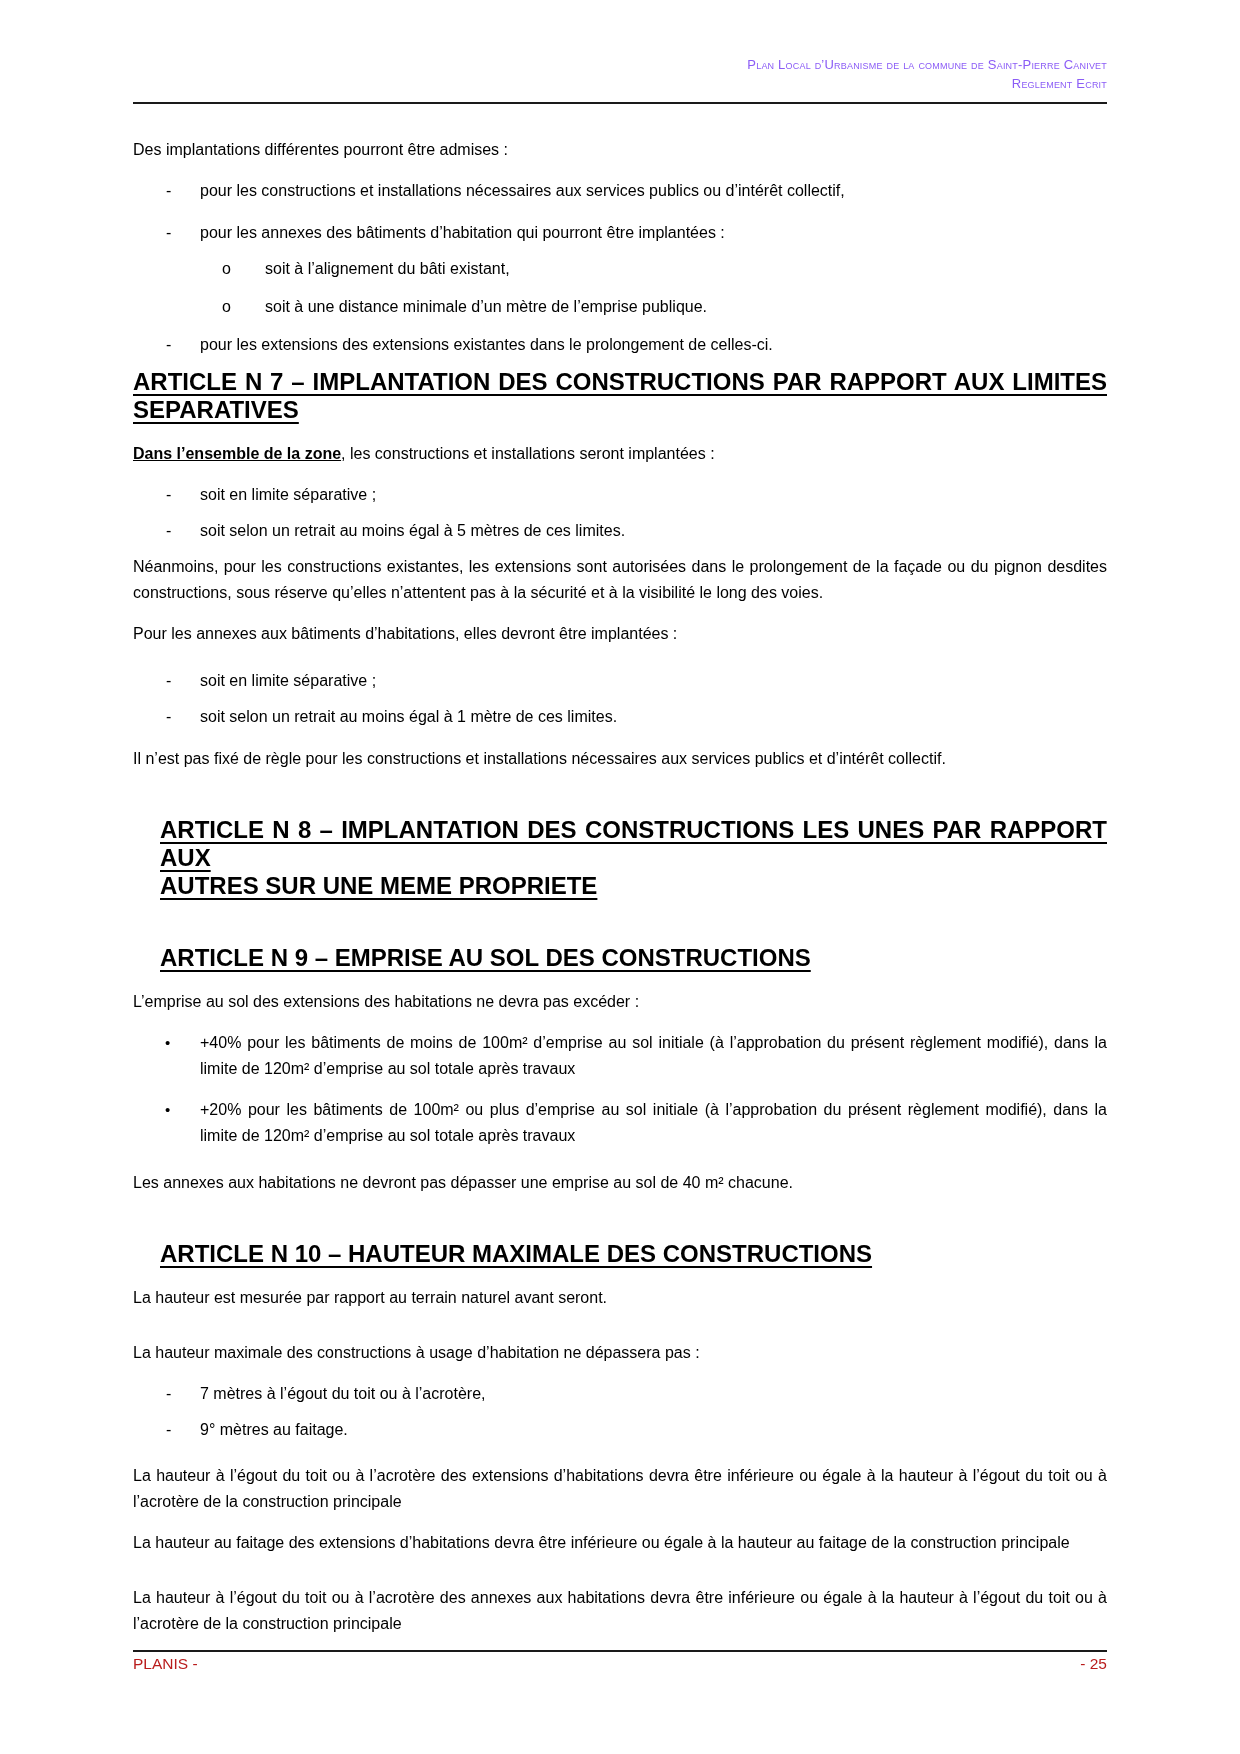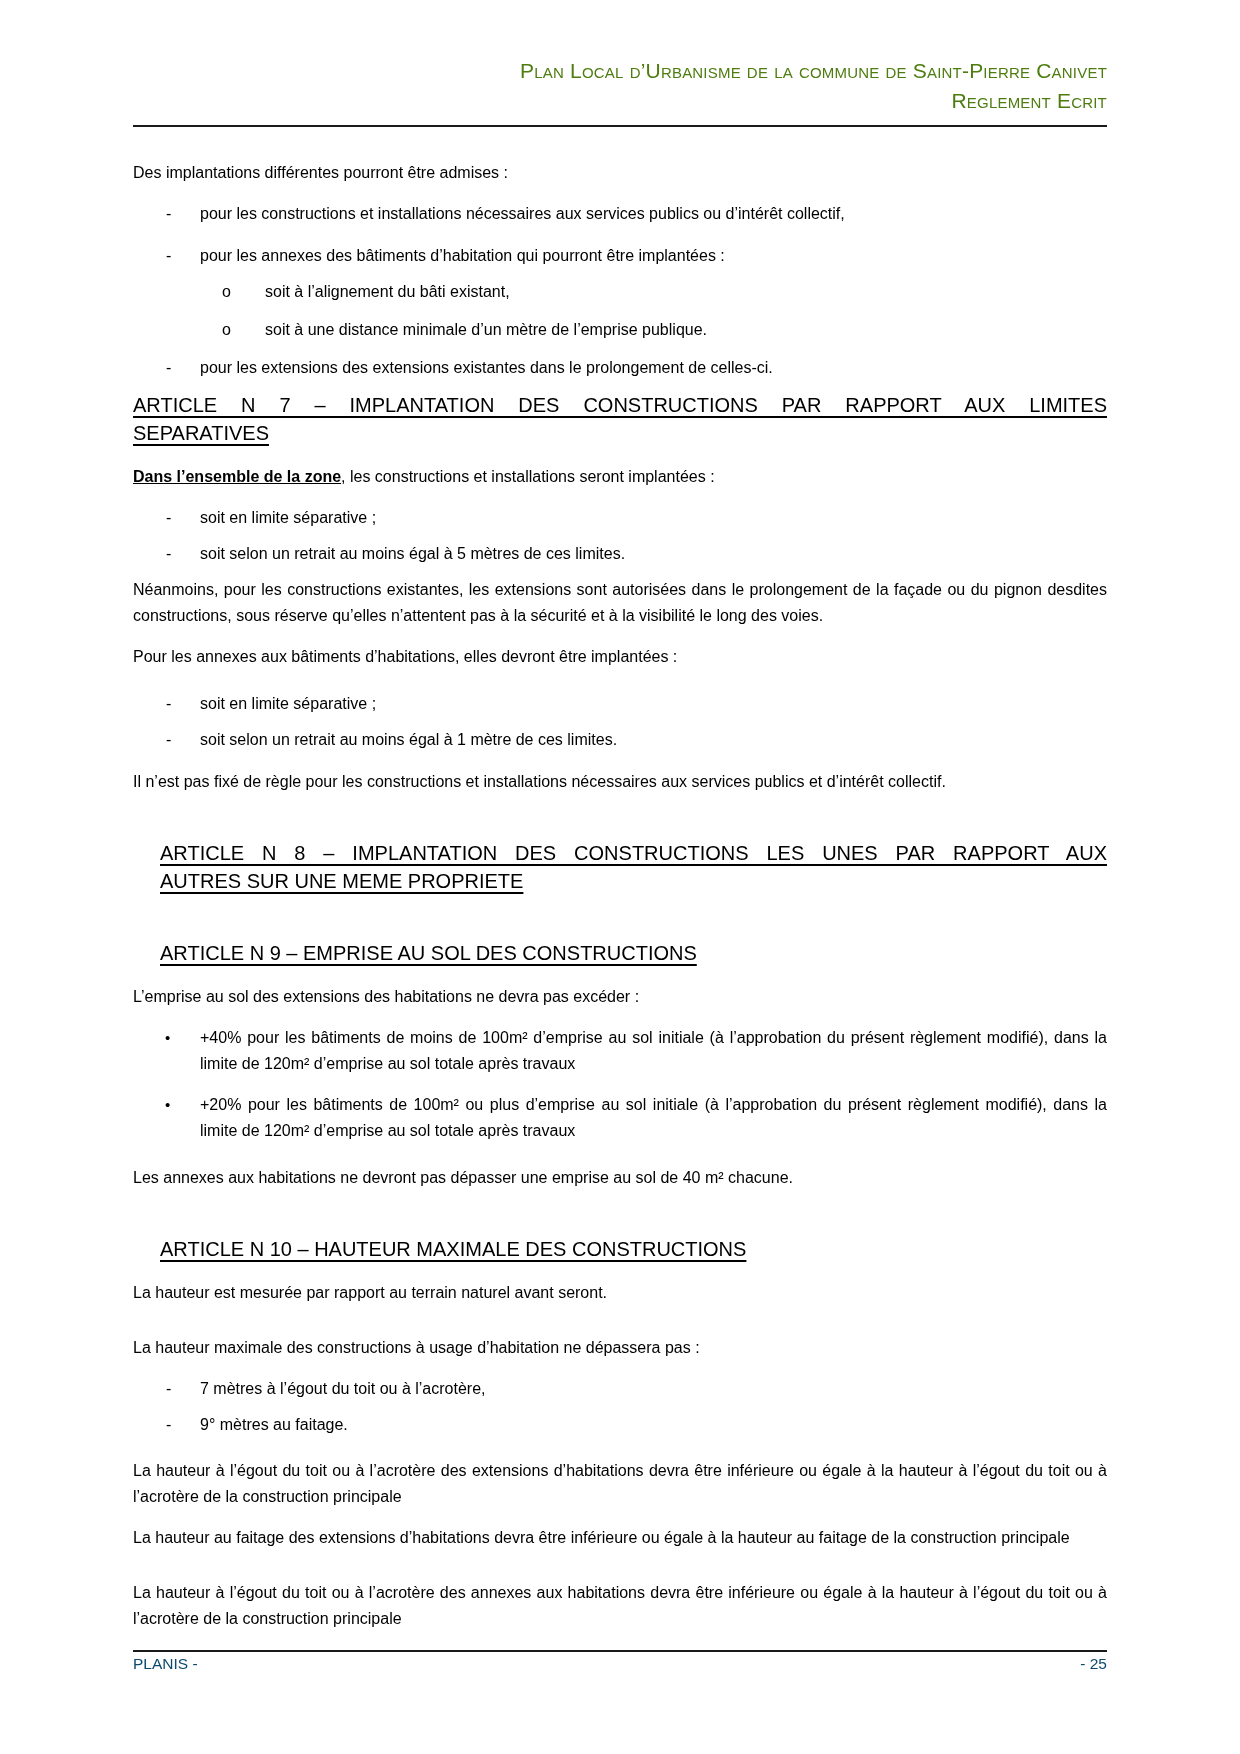--- a/index.html
+++ b/index.html
@@ -9,49 +9,49 @@
     height: 1754px;
     margin: 0 auto;
     background: #ffffff;
     font-family: "Liberation Sans", sans-serif;
     color: #000;
     box-sizing: border-box;
     padding: 56px 133px 0 133px;
     overflow: hidden;
   }
   
-  .hdr { text-align: right; font-variant: small-caps; color: #4d7c0f;
-         font-size: 21px; line-height: 1.45; letter-spacing: .2px; }
+  .hdr { text-align: right; font-variant: small-caps; color: #8b5cf6;
+         font-size: 13px; line-height: 1.45; letter-spacing: .2px; }
   .hdr-rule { border: none; border-top: 2px solid #1a1a1a; margin: 8px 0 0 0; }
   
   .doc { margin-top: 33px; font-size: 16px; line-height: 26px; }
   .doc p { margin: 0 0 15px 0; }
   .just { text-align: justify; }
   .lead-bold { font-weight: bold; text-decoration: underline; }
   
   .li { position: relative; padding-left: 67px; margin: 0 0 10px 0; }
   .li .mk { position: absolute; left: 33px; top: 0; }
   .li.l2 { padding-left: 132px; margin-bottom: 12px; }
   .li.l2 .mk { left: 89px; }
   .li.bullet { margin-bottom: 15px; }
   .li.bullet .mk { left: 32px; font-size: 15px; }
   .li.gap-after { margin-bottom: 20px; }
   
-  .art { font-weight: normal; font-size: 20px; line-height: 28px; margin: 6px 0 17px 0; }
+  .art { font-weight: bold; font-size: 24px; line-height: 28px; margin: 6px 0 17px 0; }
   .art-line { display: block; text-decoration: underline;
               text-decoration-thickness: 2px; text-underline-offset: 4px; }
   .art-line.stretch { text-align: justify; text-align-last: justify; }
   .art.gap { margin-top: 44px; margin-left: 27px; }
   .sp-sm { height: 6px; }
   .sp-md { height: 14px; }
   
   .footer { position: absolute; left: 133px; right: 133px; top: 1650px; }
   .footer-rule { border: none; border-top: 2px solid #1a1a1a; margin: 0 0 3px 0; }
   .footer-row { display: flex; justify-content: space-between;
-                font-size: 15.5px; color: #0c4a6e; }
+                font-size: 15.5px; color: #b91c1c; }
 </style>
 </head>
 <body>
 
 <div class="page">
 
   <header>
     <div class="hdr">
       <div>Plan Local d’Urbanisme de la commune de Saint-Pierre Canivet</div>
       <div>Reglement Ecrit</div>

